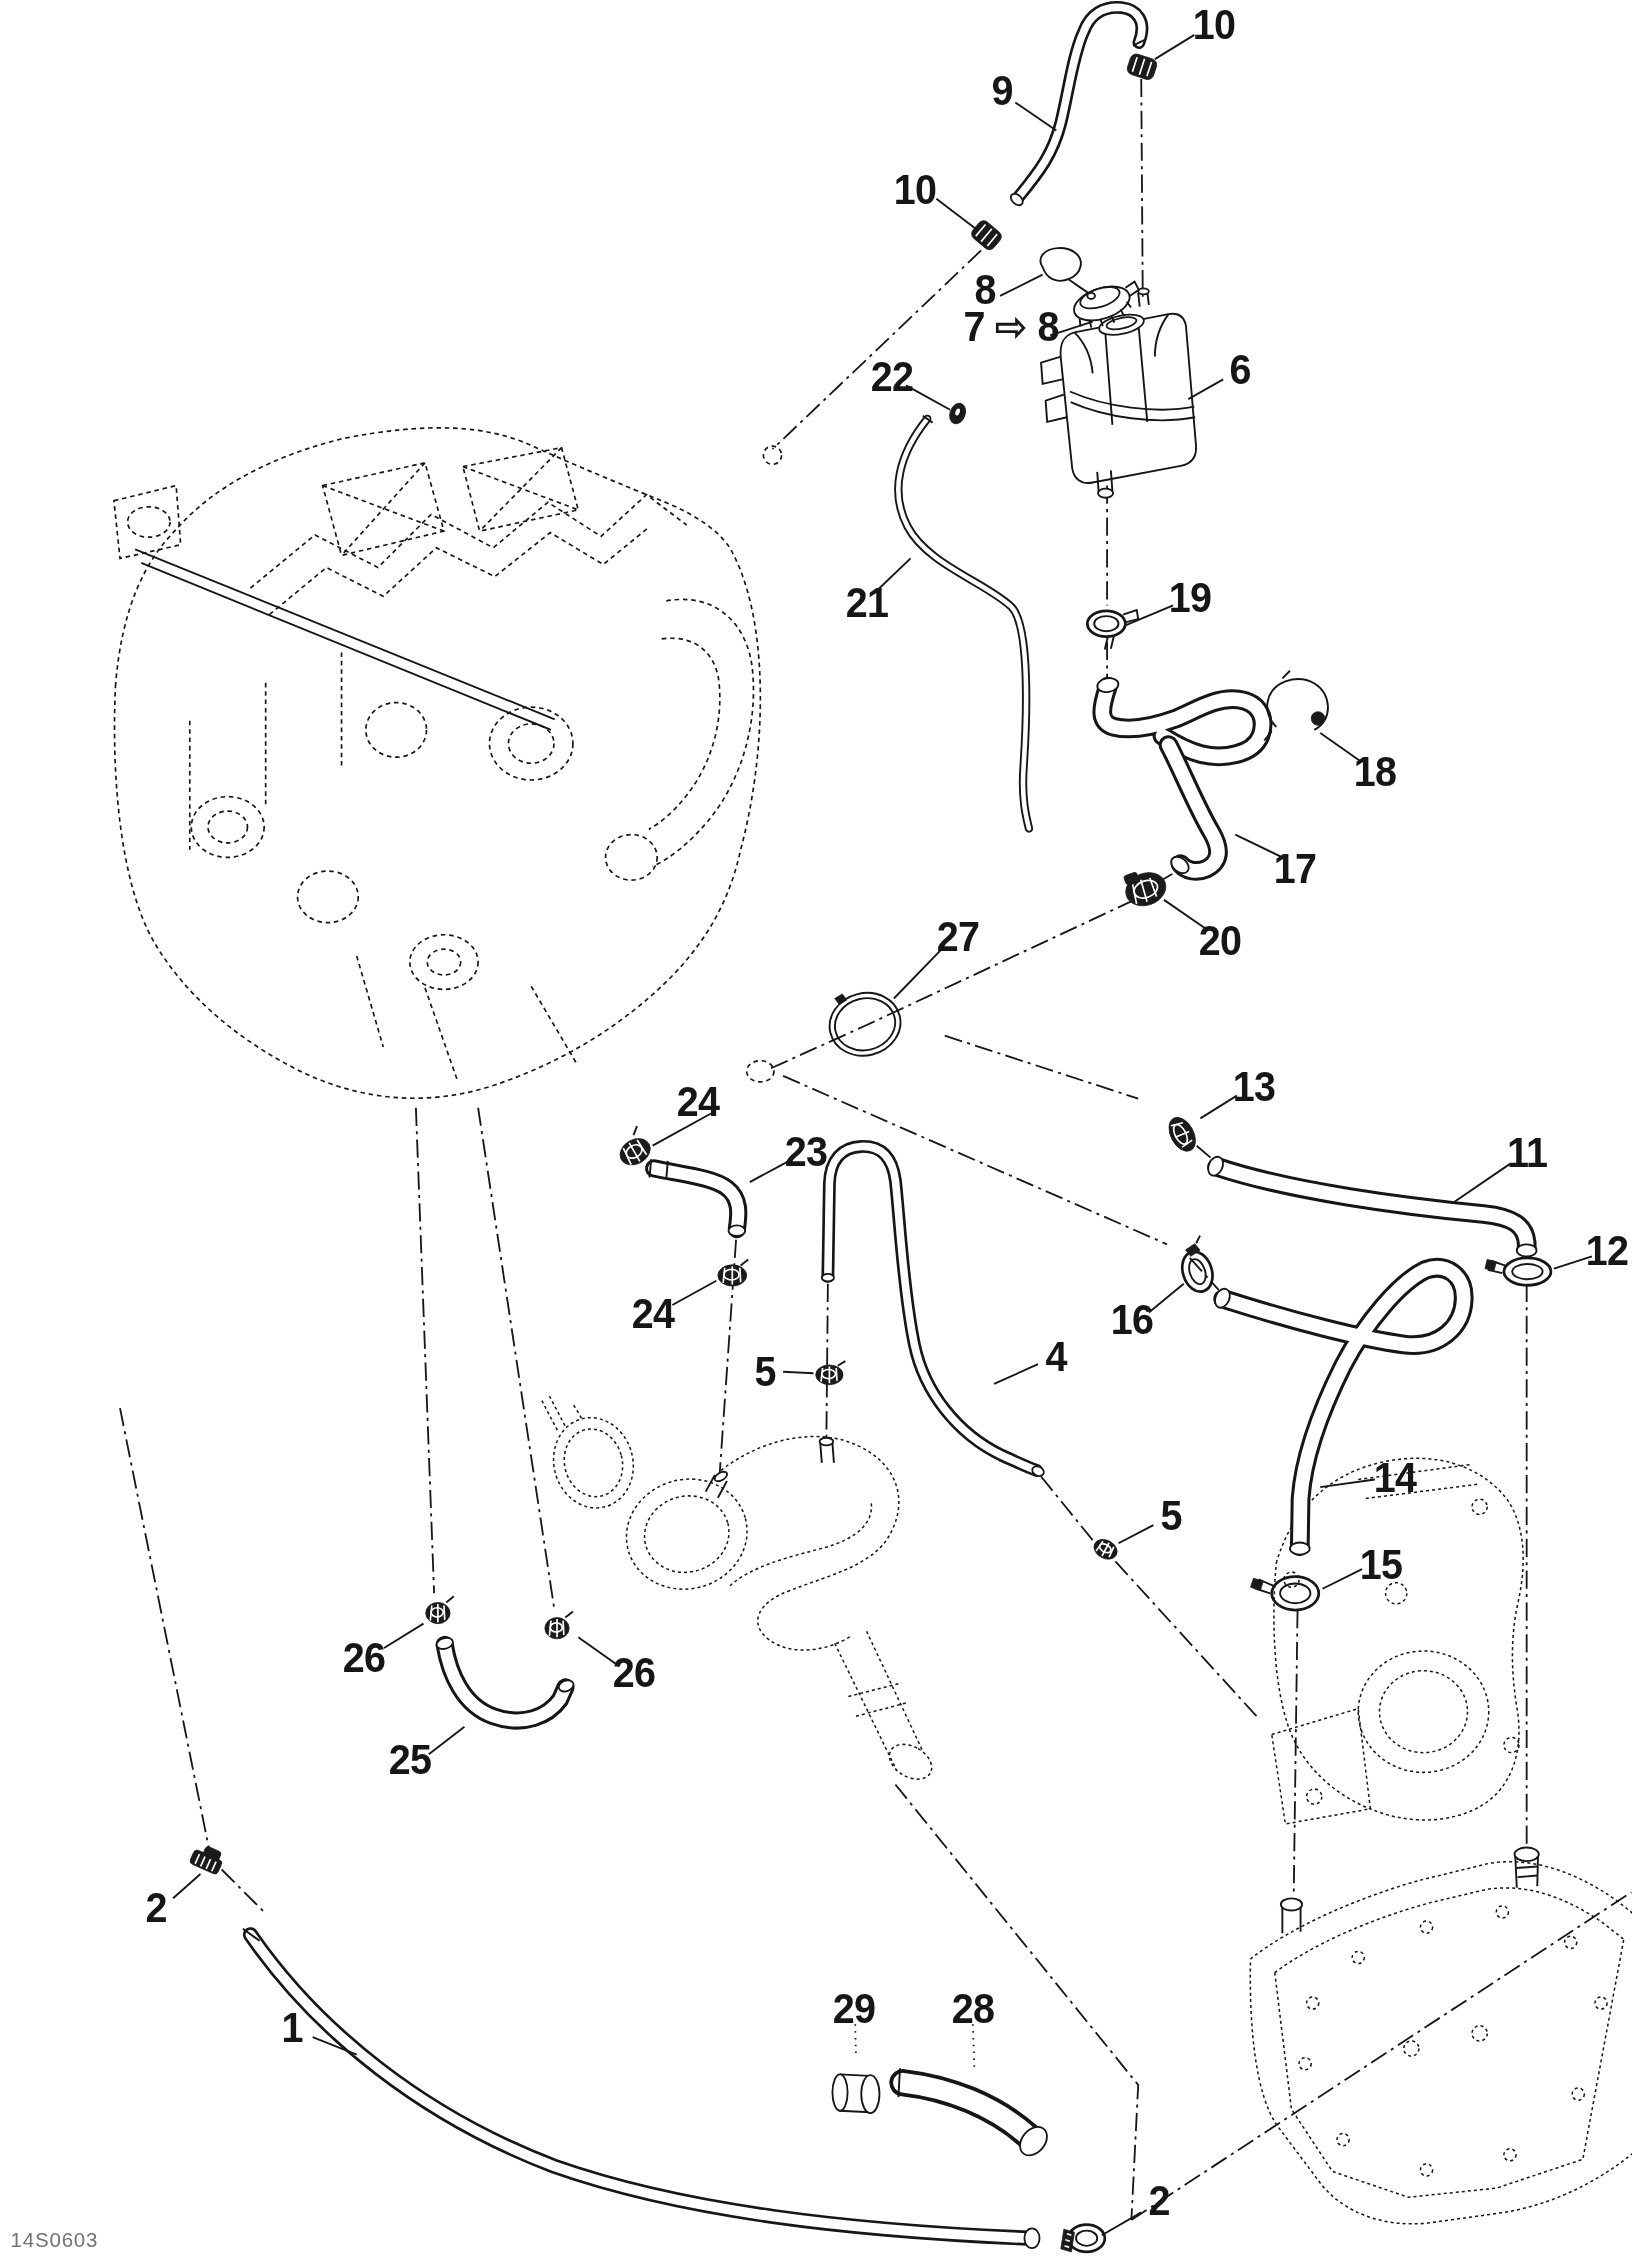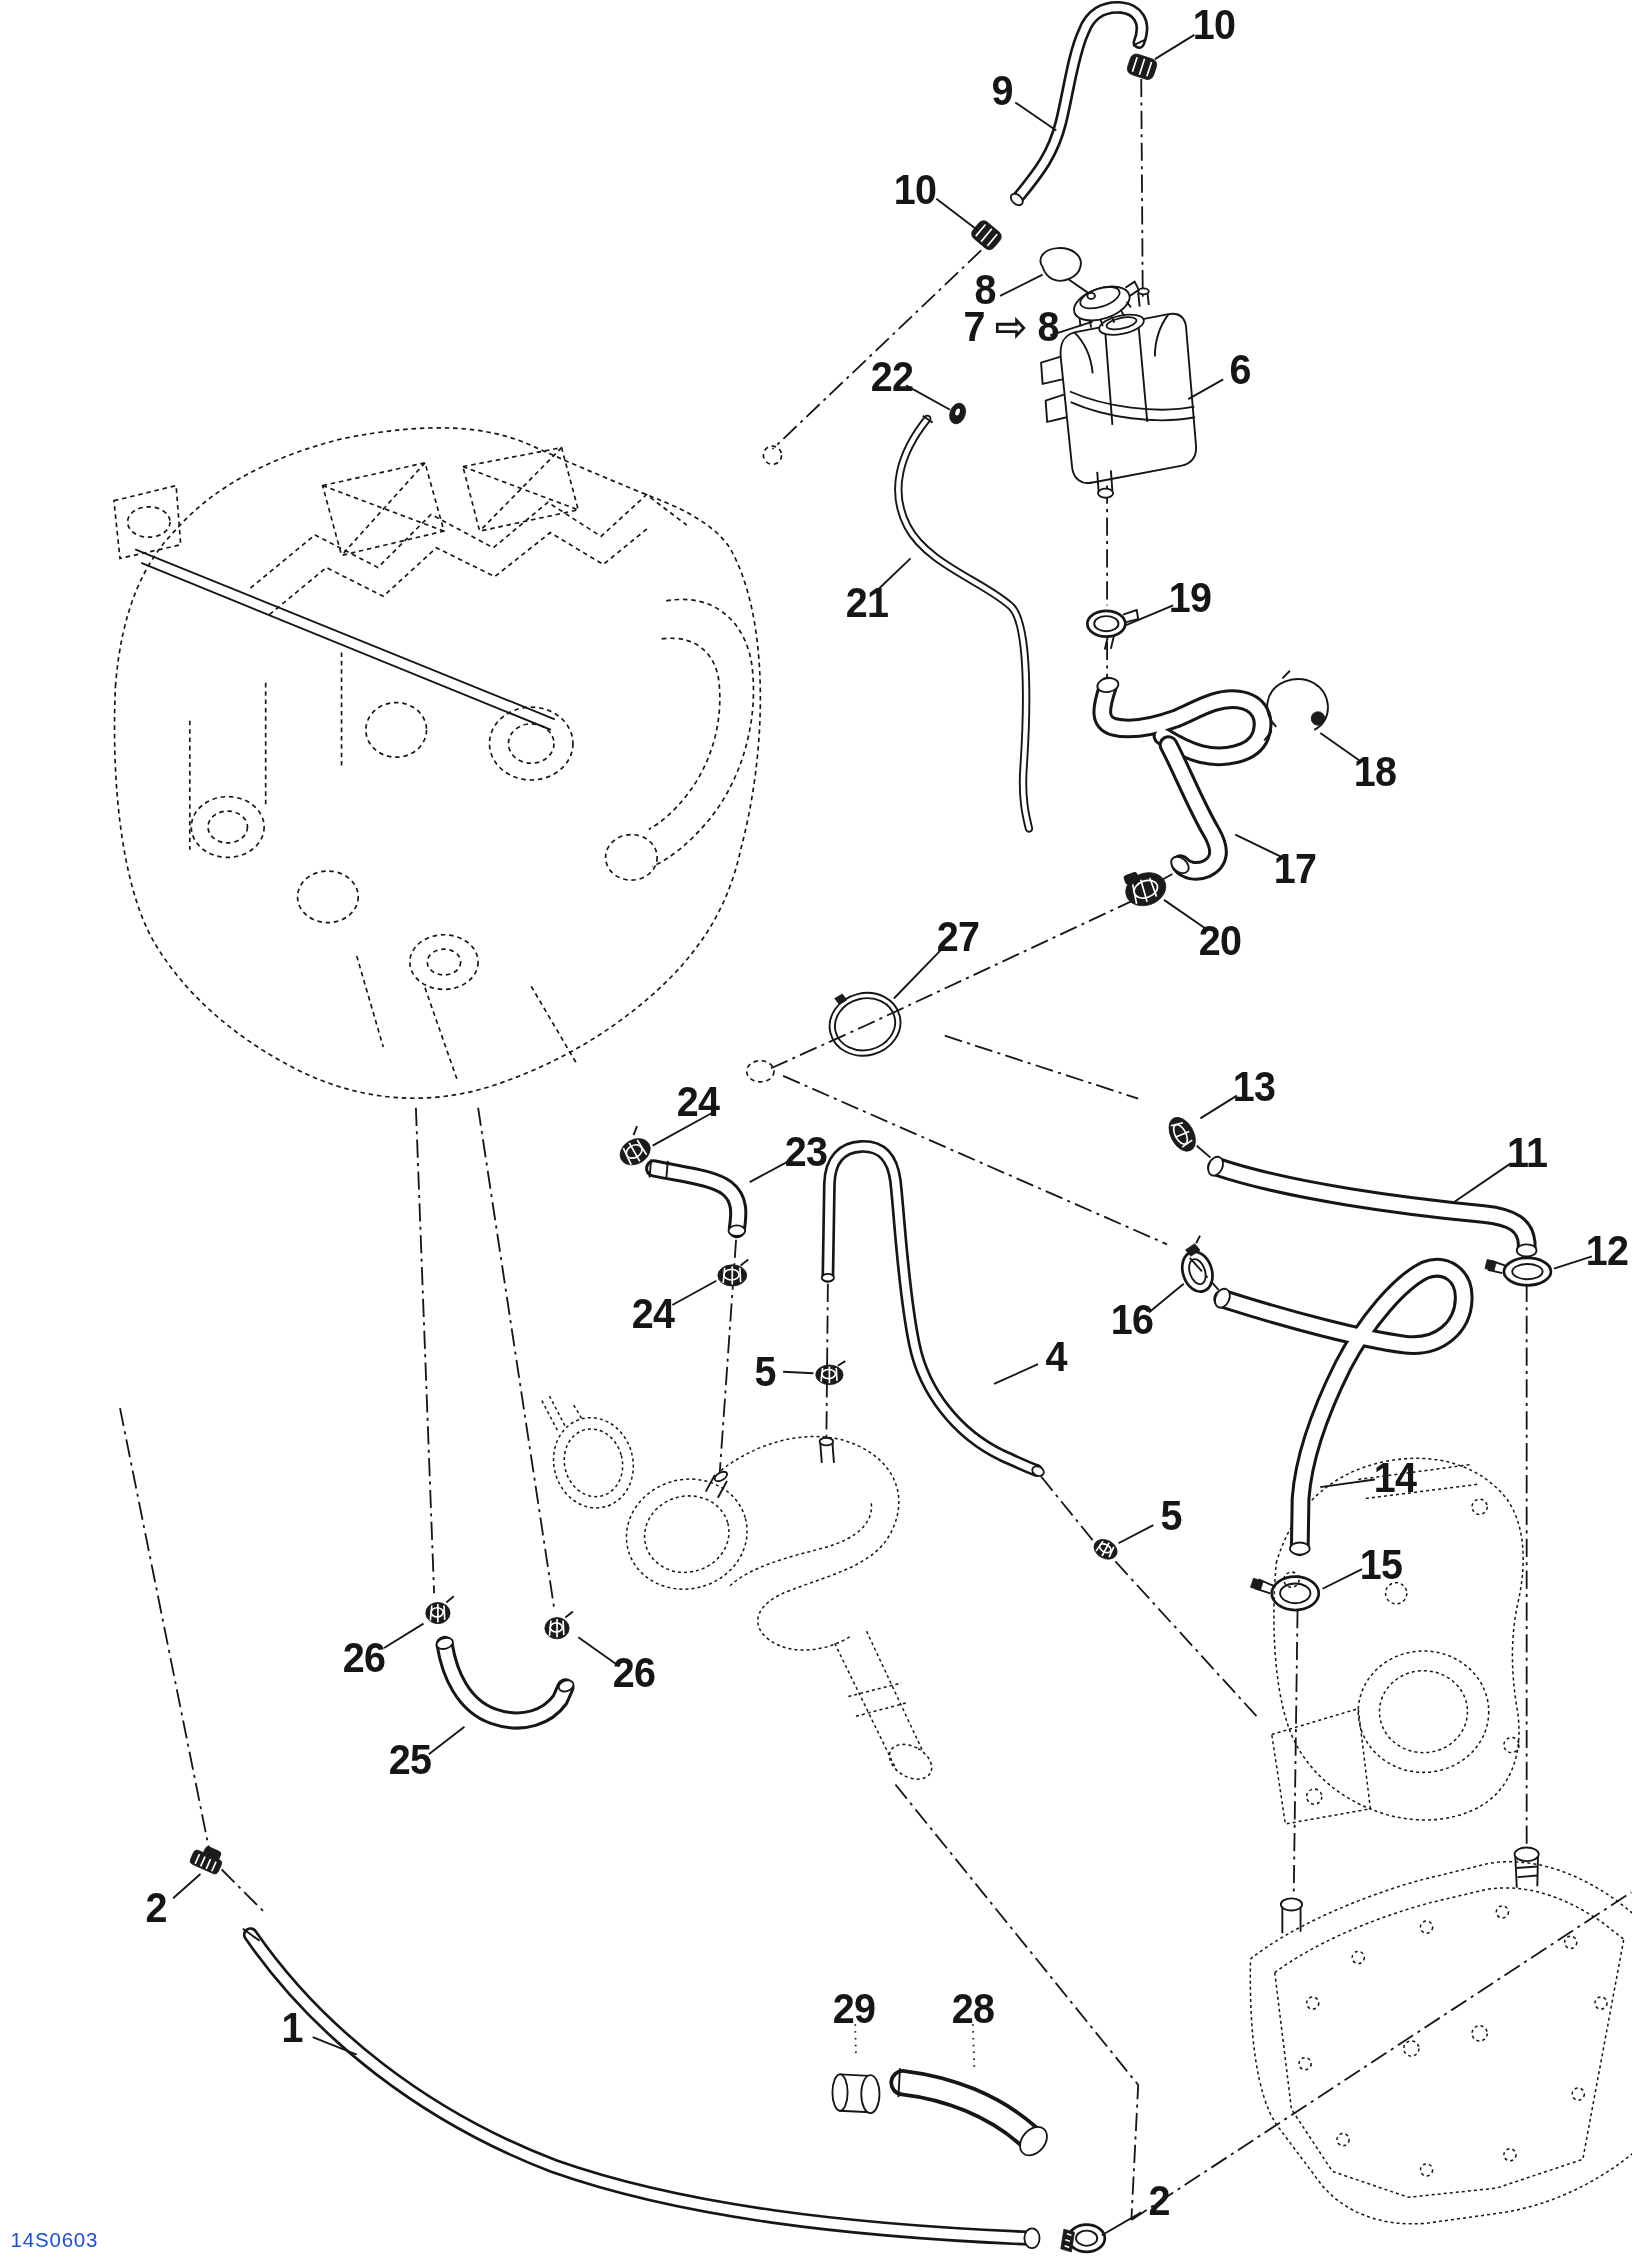--- a/index.html
+++ b/index.html
@@ -4,21 +4,21 @@
 <style>
   html,body{margin:0;padding:0;background:#fff;}
   body{width:1633px;height:2261px;position:relative;overflow:hidden;
        font-family:"Liberation Sans","DejaVu Sans",sans-serif;}
   #stage{position:absolute;left:0;top:0;width:1633px;height:2261px;}
   svg{position:absolute;left:0;top:0;}
   .callout{position:absolute;transform:translate(-50%,-50%) scaleX(.94);
            font-size:42px;font-weight:700;color:#161616;letter-spacing:-0.8px;
            white-space:nowrap;}
   .part-number{position:absolute;left:10.6px;top:2228px;font-size:20.5px;
-           font-weight:400;color:#1d4ed8;letter-spacing:0.8px;}
+           font-weight:400;color:#737373;letter-spacing:0.8px;}
   
   .ln{fill:none;stroke:#161616;stroke-width:2.5;}
   .chain{fill:none;stroke:#161616;stroke-width:2.4;stroke-dasharray:24 7 4 7;}
   .dot{fill:none;stroke:#161616;stroke-width:2.4;stroke-dasharray:2 7;}
   .dsh{fill:none;stroke:#161616;stroke-width:2.2;stroke-dasharray:6 5;}
   .dshf{fill:none;stroke:#161616;stroke-width:2;stroke-dasharray:4 4;}
   .tubeO{fill:none;stroke:#161616;stroke-linecap:round;}
   .tubeI{fill:none;stroke:#ffffff;stroke-linecap:round;}
   .opening{fill:#ffffff;stroke:#161616;stroke-width:2.4;}
   .dark{fill:#1b1b1b;stroke:#1b1b1b;}

